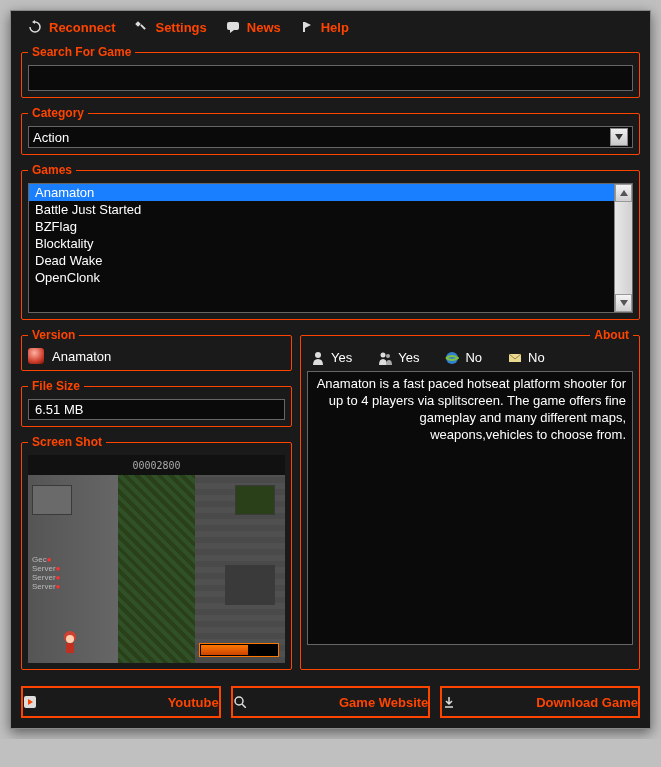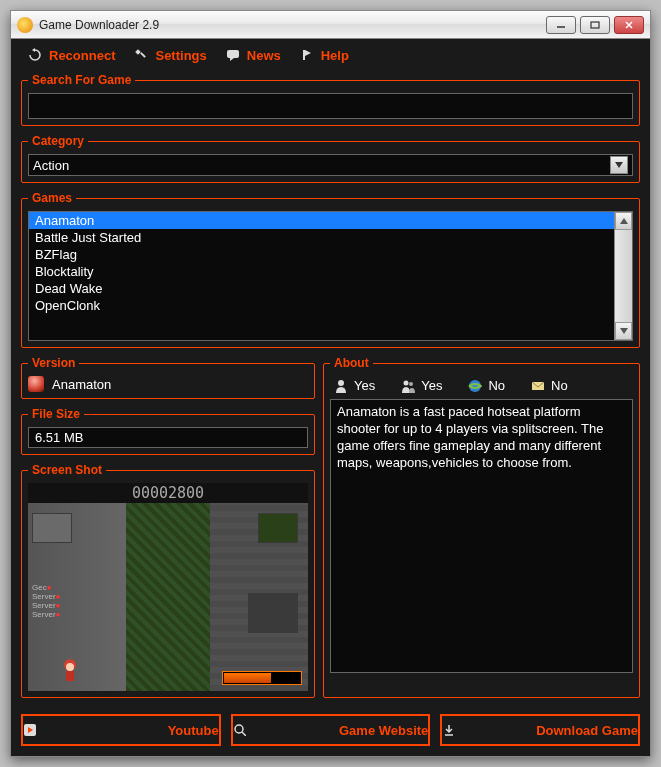--- a/index.html
+++ b/index.html
@@ -132,22 +132,22 @@
 .scroll-btn {
   height: 18px;
   background: linear-gradient(to bottom, #f4f4f4, #d0d0d0);
   border: 1px solid #999;
   display: flex; align-items: center; justify-content: center;
   cursor: pointer;
 }
 .scroll-track { flex: 1; }
 
 .lower-row { display: flex; gap: 8px; }
-.left-col { width: 294px; display: flex; flex-direction: column; }
-.right-col { flex: 1; display: flex; flex-direction: column; }
+.left-col { width: 271px; display: flex; flex-direction: column; }
+.right-col { flex: 1; display: flex; flex-direction: column; text-align: right; }
 
 .version-line { display: flex; align-items: center; gap: 8px; color: #fff; font-size: 13px; }
 .char-icon {
   width: 16px; height: 16px;
   background: radial-gradient(circle at 40% 30%, #ffb0a0 0%, #d04030 60%, #701000 100%);
   border-radius: 3px;
 }
 .filesize-val { background: #0a0a0a; border: 1px solid #666; color: #fff; padding: 2px 6px; font-size: 13px; }
 
 .screenshot-box {
@@ -155,21 +155,21 @@
   height: 208px;
   background: #2a2a2a;
   position: relative;
   overflow: hidden;
   font-size: 0;
 }
 .screenshot-box .hud {
   position: absolute; top: 0; left: 0; right: 0; height: 20px;
   background: #111;
   display: flex; align-items: center; justify-content: center;
-  color: #aaa; font-size: 15px; gap: 10px;
+  color: #aaa; font-size: 10px; gap: 10px;
 }
 .screenshot-box .ground {
   position: absolute; inset: 20px 0 0 0;
   background:
     linear-gradient(90deg, #555 0%, #666 35%, #284018 35%, #305020 65%, #555 65%, #5a5a5a 100%);
 }
 .screenshot-box .grass {
   position: absolute; left: 35%; top: 20px; width: 30%; bottom: 0;
   background: repeating-linear-gradient(45deg, #2a4018, #2a4018 4px, #305028 4px, #305028 8px);
 }
@@ -225,42 +225,20 @@
   gap: 8px;
   cursor: pointer;
 }
 .big-btn .bicon { width: 14px; height: 14px; display: flex; align-items: center; justify-content: center; color: #ddd; }
 </style>
 </head>
 <body>
 
 <div class="window">
 
-  <div class="titlebar">
-    <div class="app-icon"></div>
-    <div class="title">Game Downloader 2.9</div>
-    <div class="win-buttons">
-      <div class="win-btn">
-        <svg viewBox="0 0 12 10">
-            <line x1="2" y1="7" x2="10" y2="7" stroke="#333" stroke-width="1.5"></line>
-          </svg>
-      </div>
-      <div class="win-btn">
-        <svg viewBox="0 0 12 10">
-            <rect x="2" y="2" width="8" height="6" fill="none" stroke="#333" stroke-width="1.2"></rect>
-          </svg>
-      </div>
-      <div class="win-btn close">
-        <svg viewBox="0 0 12 10">
-            <line x1="3" y1="2" x2="9" y2="8" stroke="#fff" stroke-width="1.5"></line>
-            <line x1="9" y1="2" x2="3" y2="8" stroke="#fff" stroke-width="1.5"></line>
-          </svg>
-      </div>
-    </div>
-  </div>
 
   <div class="content">
 
     <div class="toolbar">
       <div class="tool-item">
         <span class="ticon">
           <svg width="14" height="14" viewBox="0 0 14 14">
               <path d="M7 2 A5 5 0 1 1 2 7" fill="none" stroke="#ddd" stroke-width="1.5"></path>
               <path d="M7 0 L7 4 L4 2 Z" fill="#ddd"></path>
             </svg>

